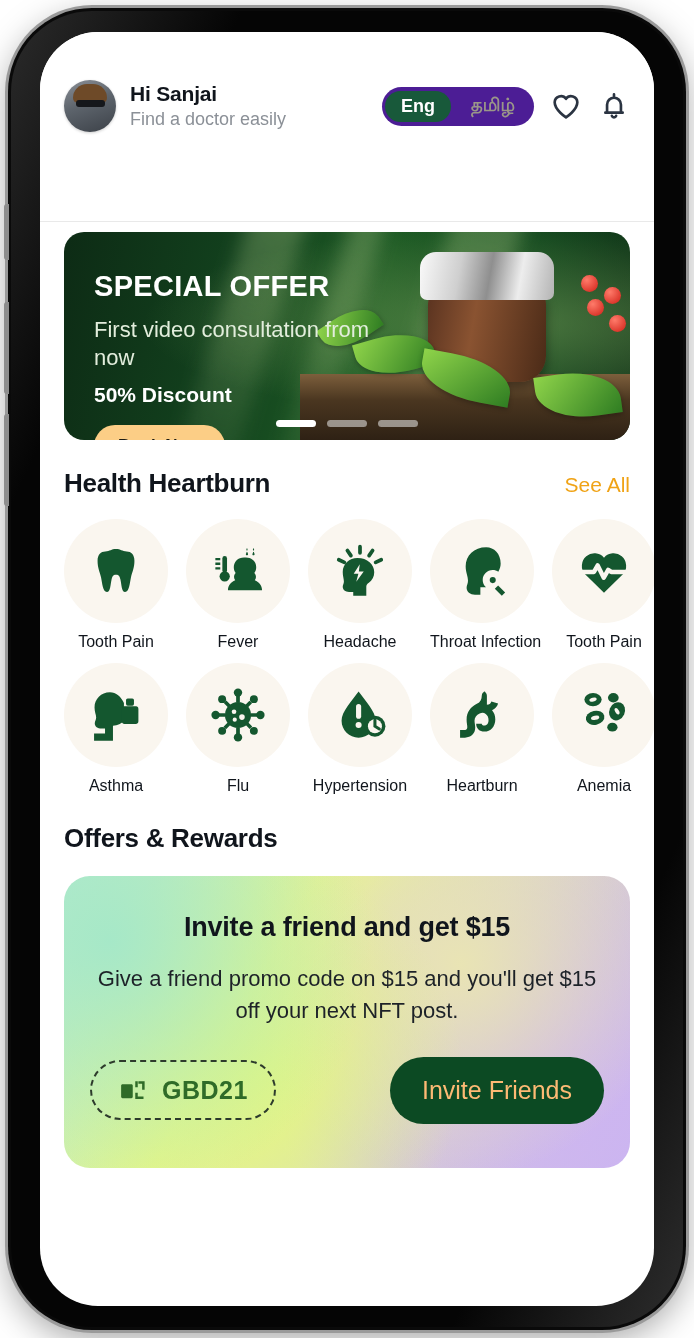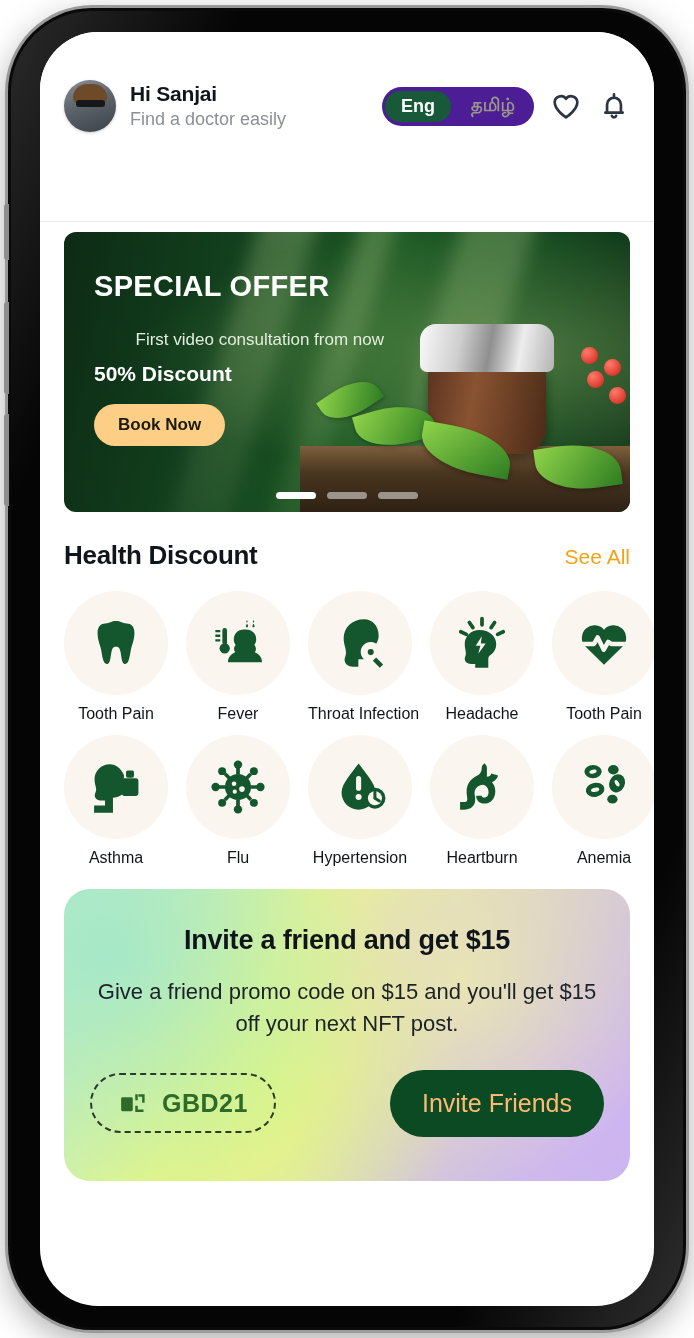--- a/index.html
+++ b/index.html
@@ -92,32 +92,32 @@
     background:transparent; margin-left:14px;
     font-family:"Liberation Sans", sans-serif;
   }
   #search-input::placeholder{ color:#b9bdc2; }
 
   
   #content{ position:absolute; top:191px; left:0; right:0; bottom:0; overflow:hidden; }
 
   
   #promo-banner{
-    margin:9px 24px 0 24px; height:280px; border-radius:12px;
+    margin:9px 24px 0 24px; height:208px; border-radius:20px;
     position:relative; overflow:hidden;
     background:
       radial-gradient(ellipse at 78% 44%, rgba(120,160,90,.55) 0%, transparent 58%),
       linear-gradient(102deg,#0d2b15 0%,#12401d 28%,#1d5a24 55%,#14491f 78%,#0e2f16 100%);
   }
   .light-ray{ position:absolute; top:-30%; width:56px; height:170%;
     background:linear-gradient(to bottom, rgba(205,230,160,.30), rgba(205,230,160,.02));
     transform:rotate(17deg); filter:blur(9px); }
   .banner-text{ position:absolute; left:30px; top:38px; z-index:4; width:290px; }
   #banner-title{ font-size:29px; font-weight:bold; color:#fff; letter-spacing:.3px; }
-  #banner-sub{ font-size:17px; color:#e2eddc; margin-top:26px; line-height:1.25;text-align:right; }
+  #banner-sub{ font-size:22px; color:#e2eddc; margin-top:13px; line-height:1.25; }
   #banner-discount{ font-size:21px; font-weight:bold; color:#fff; margin-top:12px; }
   #book-now-btn{
     margin-top:18px; display:inline-block; background:#fcce86; color:#1d1c13;
     font-size:17px; font-weight:600; padding:11px 24px; border-radius:22px;
     border:none; cursor:pointer; font-family:"Liberation Sans", sans-serif;
   }
   
   #banner-art{ position:absolute; right:0; bottom:0; width:300px; height:262px; z-index:2; }
   #wood-shelf{ position:absolute; left:-30px; bottom:0; width:340px; height:66px;
     background:linear-gradient(180deg,#7d5f3c 0%,#4a3620 40%,#2e2114 100%); }
@@ -252,21 +252,21 @@
       </div>
 
       <div id="banner-dots">
         <div class="dot active"></div>
         <div class="dot"></div>
         <div class="dot"></div>
       </div>
     </div>
 
     <div class="section-head">
-      <div class="section-title">Health Discount</div>
+      <div class="section-title">Health Heartburn</div>
       <div id="see-all-link">See All</div>
     </div>
 
     <div id="condition-grid">
 
       <div class="cond-row">
         <div class="cond-item">
           <div class="cond-circle">
             <svg viewBox="0 0 24 24">
               <path d="M12 2.6c-2 0-2.6 1-4.6 1-1.8 0-3.3 1.3-3.3 4 0 3 .9 4.6 1.5 7.2.5 2.3.7 6.2 2.5 6.2 1.6 0 1.5-3.4 2-5.4.3-1.2.6-2 1.9-2s1.6.8 1.9 2c.5 2 .4 5.4 2 5.4 1.8 0 2-3.9 2.5-6.2.6-2.6 1.5-4.2 1.5-7.2 0-2.7-1.5-4-3.3-4-2 0-2.6-1-4.6-1z"></path>
@@ -284,38 +284,38 @@
               <path d="M2.3 6.4h2.1v1H2.3zM2.3 8.4h2.1v1H2.3zM2.3 10.4h2.1v1H2.3z"></path>
               <path d="M14.6 6.2c-2.6 0-4.4 1.8-4.4 4.2 0 1 .3 1.8.8 2.5-.4.4-.7 1-.7 1.7 0 .5.2 1 .5 1.4-1.9.8-3.1 2.3-3.1 4.2h14.6c0-1.9-1.2-3.4-3.1-4.2.3-.4.5-.9.5-1.4 0-.7-.3-1.3-.7-1.7.5-.7.8-1.5.8-2.5 0-2.4-1.8-4.2-4.4-4.2z"></path>
             </svg>
           </div>
           <div class="cond-label">Fever</div>
         </div>
 
         <div class="cond-item">
           <div class="cond-circle">
             <svg viewBox="0 0 24 24">
+              <path d="M12 1.6v2.6M6.6 3.2l1.5 2.2M17.4 3.2l-1.5 2.2M2.9 7.2l2.4 1.1M21.1 7.2l-2.4 1.1" stroke="#14572f" stroke-width="1.6" stroke-linecap="round" fill="none"></path>
+              <path d="M10.9 6.4c-3.5 0-6.3 2.6-6.3 6 0 1.9.5 2.8.5 4.1 0 .9-.5 1.4-.5 2.3 0 1.3 1.1 2.2 2.7 2.2h1.8v1.6h5.6v-3.9c0-.8.4-1.2 1.1-1.7 1.4-1 2.3-2.6 2.3-4.5 0-3.4-2.9-6.1-7.2-6.1z"></path>
+              <path d="M11.9 9.1l-2.6 4.1h2l-.9 3.4 3.2-4.4h-2.1z" fill="#faf6ef"></path>
+            </svg>
+          </div>
+          <div class="cond-label">Headache</div>
+        </div>
+
+        <div class="cond-item">
+          <div class="cond-circle">
+            <svg viewBox="0 0 24 24">
               <path d="M13.8 1.8C8.6 1.8 5 5.3 5 10c0 2.6 1 4.2 1 6.2 0 1.3-.6 2-.6 3 0 1.7 1.5 3 3.6 3h2.3v-3.2h2.4c-.9-.8-1.4-1.9-1.4-3.1 0-2.4 1.9-4.3 4.3-4.3.9 0 1.7.3 2.4.7.6-1 1-2.2 1-3.5 0-4.2-2.8-7-6.2-7z"></path>
               <circle cx="16.6" cy="15.9" r="3.1" fill="#faf6ef"></circle>
               <circle cx="16.6" cy="15.9" r="1.3"></circle>
               <path d="M18.9 18.2l3 3-1.4 1.4-3-3z"></path>
             </svg>
           </div>
           <div class="cond-label">Throat Infection</div>
-        </div>
-
-        <div class="cond-item">
-          <div class="cond-circle">
-            <svg viewBox="0 0 24 24">
-              <path d="M12 1.6v2.6M6.6 3.2l1.5 2.2M17.4 3.2l-1.5 2.2M2.9 7.2l2.4 1.1M21.1 7.2l-2.4 1.1" stroke="#14572f" stroke-width="1.6" stroke-linecap="round" fill="none"></path>
-              <path d="M10.9 6.4c-3.5 0-6.3 2.6-6.3 6 0 1.9.5 2.8.5 4.1 0 .9-.5 1.4-.5 2.3 0 1.3 1.1 2.2 2.7 2.2h1.8v1.6h5.6v-3.9c0-.8.4-1.2 1.1-1.7 1.4-1 2.3-2.6 2.3-4.5 0-3.4-2.9-6.1-7.2-6.1z"></path>
-              <path d="M11.9 9.1l-2.6 4.1h2l-.9 3.4 3.2-4.4h-2.1z" fill="#faf6ef"></path>
-            </svg>
-          </div>
-          <div class="cond-label">Headache</div>
         </div>
 
         <div class="cond-item">
           <div class="cond-circle">
             <svg viewBox="0 0 24 24">
               <path d="M12 21.3l-8.2-8A5.2 5.2 0 0 1 12 6.3a5.2 5.2 0 0 1 8.2 7z"></path>
               <path d="M2.6 12.4h5.1l1.6-2.8 2.6 5.3 1.9-3.4 1.3 0.9h6.3" stroke="#faf6ef" stroke-width="1.9" fill="none" stroke-linecap="round" stroke-linejoin="round"></path>
             </svg>
           </div>
           <div class="cond-label">Tooth Pain</div>
@@ -389,20 +389,23 @@
               <ellipse cx="8.2" cy="13.2" rx="4" ry="3" transform="rotate(-12 8.2 13.2)"></ellipse>
               <ellipse cx="8.2" cy="13.2" rx="1.8" ry=".9" fill="#faf6ef" transform="rotate(-12 8.2 13.2)"></ellipse>
               <ellipse cx="15.6" cy="17.2" rx="2.2" ry="1.9"></ellipse>
             </svg>
           </div>
           <div class="cond-label">Anemia</div>
         </div>
       </div>
     </div>
 
+    <div class="section-head">
+      <div class="section-title">Offers &amp; Rewards</div>
+    </div>
 
     <div id="referral-card">
       <div id="referral-title">Invite a friend and get $15</div>
       <div id="referral-desc">Give a friend promo code on $15 and you'll get $15 off your next NFT post.</div>
       <div id="referral-actions">
         <div id="promo-code-pill">
           <svg width="30" height="30" viewBox="0 0 24 24">
             <path d="M3.6 7.4h7.1c.6 0 1.1.5 1.1 1.1v8.9c0 .6-.5 1.1-1.1 1.1H3.6c-.6 0-1.1-.5-1.1-1.1V8.5c0-.6.5-1.1 1.1-1.1z" fill="#2f6b28"></path>
             <path d="M13.8 4.9h6.7v2h-4.2v-2zM19.3 4.9h2v6.9h-2zM13.8 14.2h2v2.9h4.6v2h-6.6z" fill="#2f6b28"></path>
             <path d="M13.8 4.9h2v4.8h-2z" fill="#2f6b28"></path>

